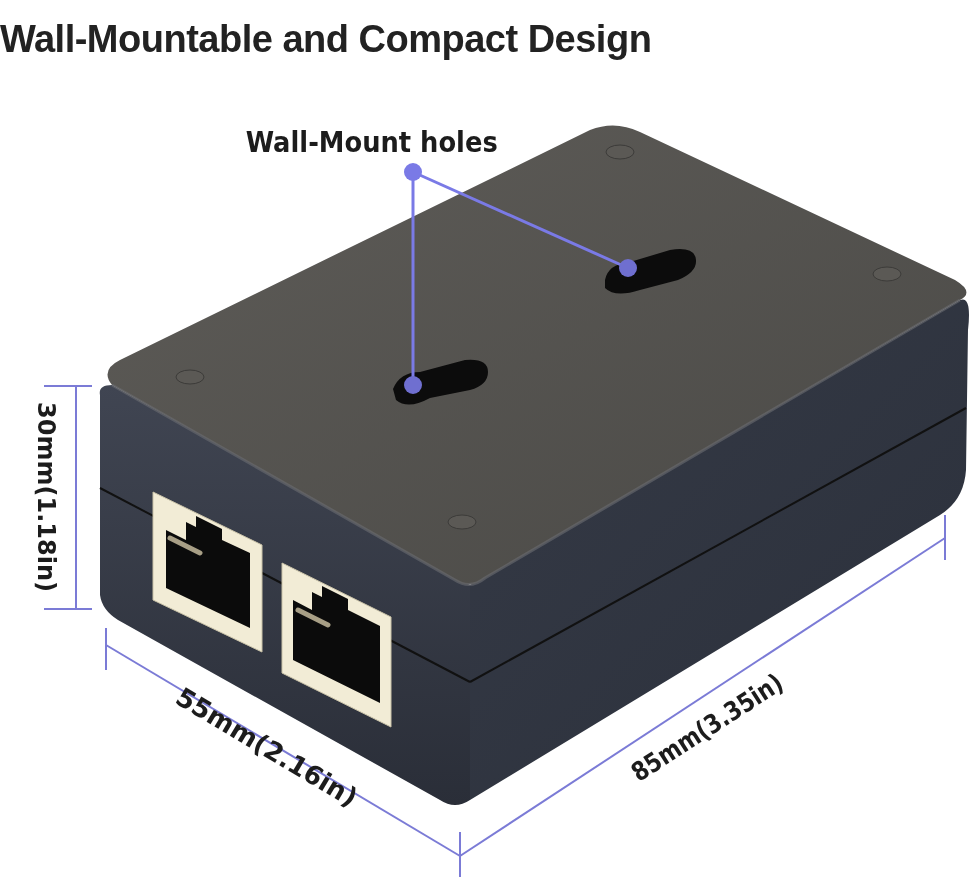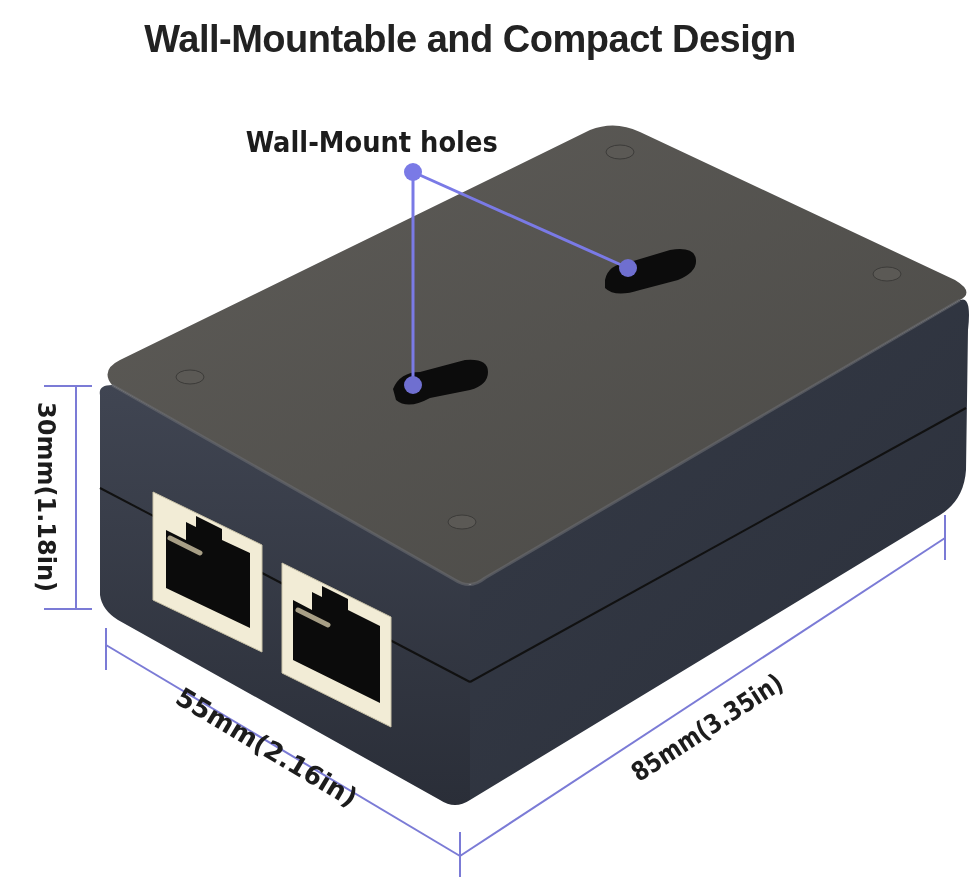--- a/index.html
+++ b/index.html
@@ -1,17 +1,17 @@
 <!DOCTYPE html>
 <html><head>
 <meta charset="utf-8">
 <style>
   html, body { margin:0; padding:0; background:#ffffff; }
   body { width:979px; height:893px; position:relative; overflow:hidden; font-family:"Liberation Sans", sans-serif; }
-  .title { position:absolute; left:0; top:18px; width:940px; text-align:center; font-family:"Liberation Sans", sans-serif; font-weight:bold; font-size:38px; color:#222222; letter-spacing:-0.5px; }
+  .title { position:absolute; left:0; top:18px; width:940px; text-align:left; font-family:"Liberation Sans", sans-serif; font-weight:bold; font-size:38px; color:#222222; letter-spacing:-0.5px; }
   svg.scene { position:absolute; left:0; top:0; }
   .label { font-family:"DejaVu Sans", sans-serif; font-weight:bold; fill:#1c1c1c; }
 </style>
 </head>
 <body>
 
 <div class="title">Wall-Mountable and Compact Design</div>
 
 <svg class="scene" width="979" height="893" viewBox="0 0 979 893" xmlns="http://www.w3.org/2000/svg">
   <defs>

